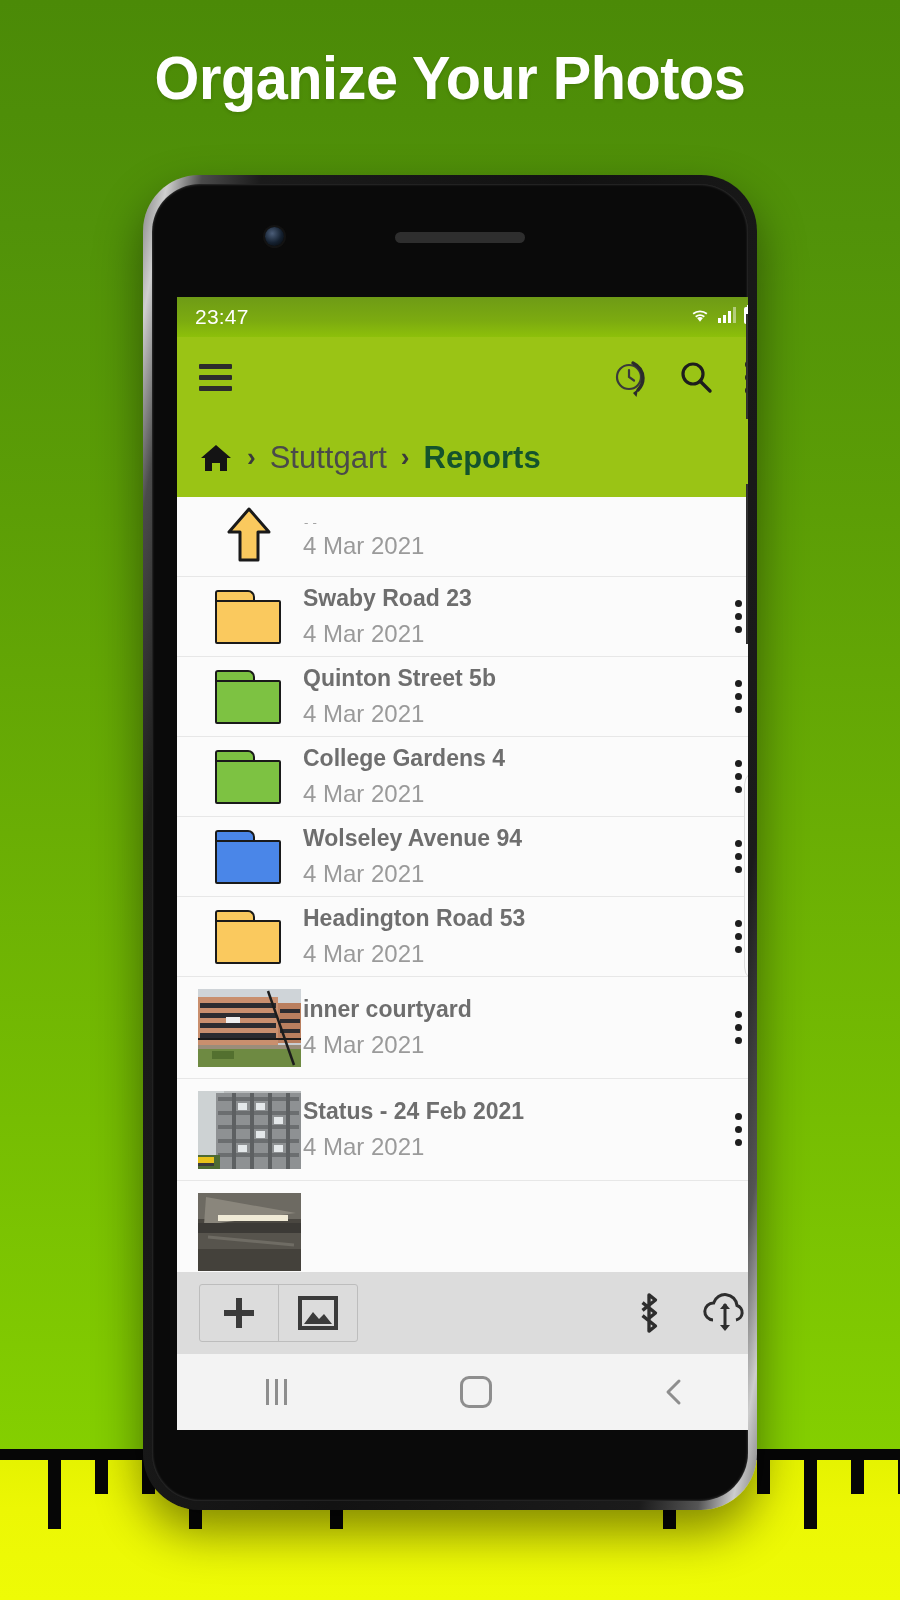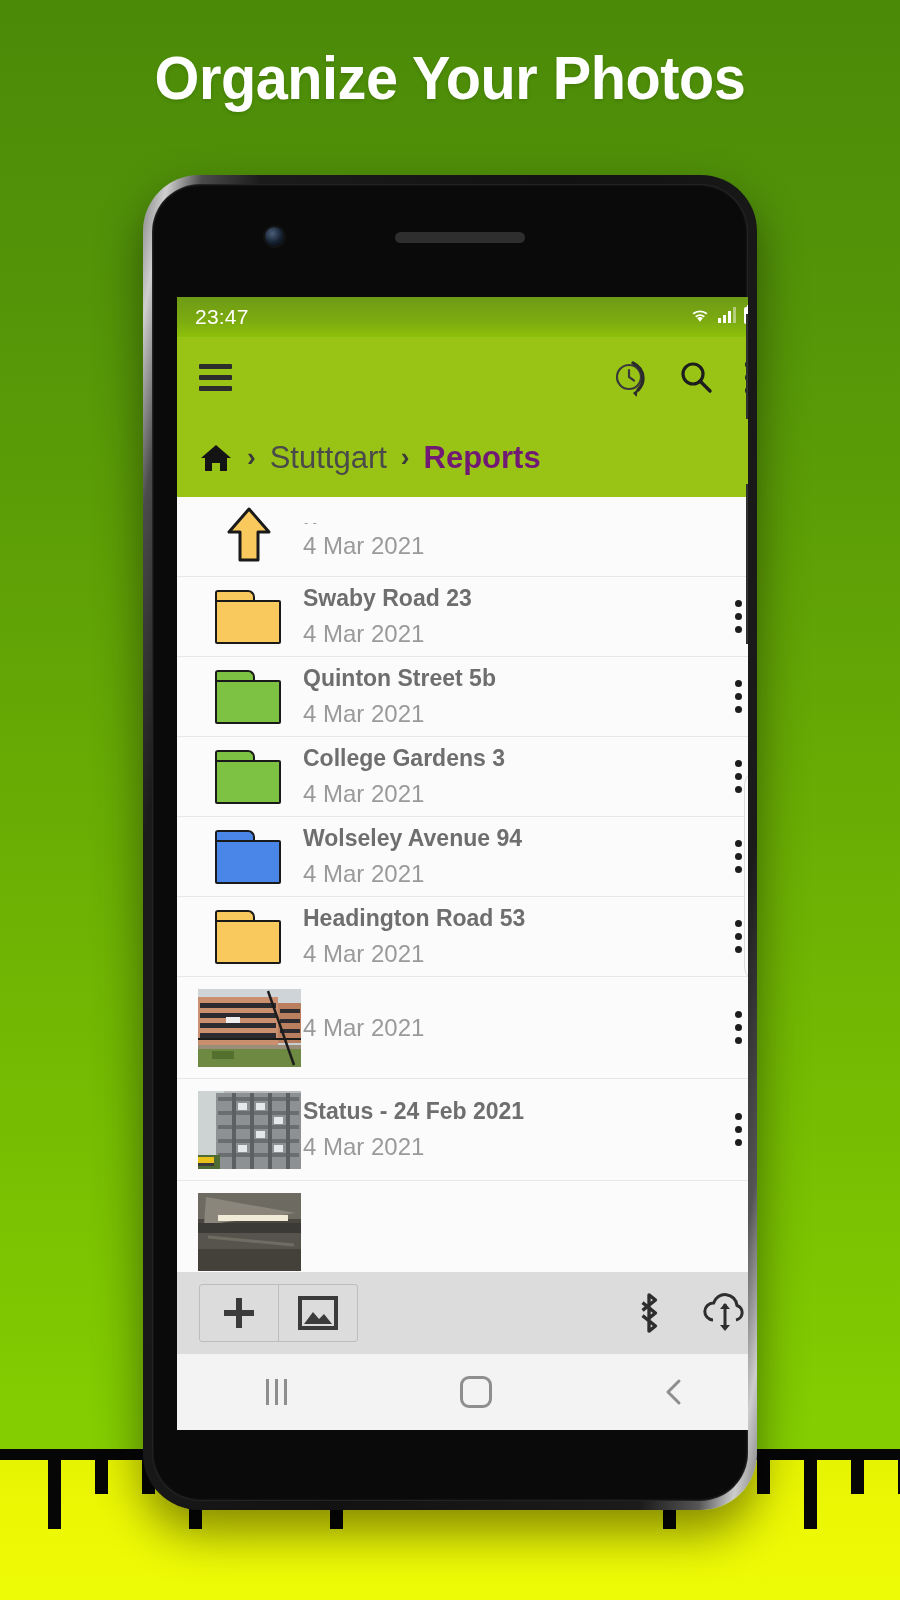--- a/index.html
+++ b/index.html
@@ -147,21 +147,21 @@
     background: #9ac415;
     display: flex; align-items: center;
     padding: 0 22px;
     gap: 14px;
   }
   .crumb {
     font-size: 31px;
     color: #4a4a4a;
     white-space: nowrap;
   }
-  .crumb.current { color: #701a75; font-weight: bold; }
+  .crumb.current { color: #14532d; font-weight: bold; }
   .crumb-sep { color: #3b3b3b; font-size: 26px; font-weight: bold; display: flex; align-items: center; }
 
   
   .list { flex: 1; overflow: hidden; background: #fafafa; position: relative; }
   .row {
     display: flex; align-items: center;
     height: 80px;
     border-bottom: 1px solid #e7e7e7;
     padding: 0 14px 0 18px;
     box-sizing: border-box;
@@ -399,21 +399,21 @@
               </div>
             </div>
             <div class="row">
               <div class="row-icon">
                 <div class="folder">
                   <div class="tab" style="background: rgb(125, 194, 66);"></div>
                   <div class="body" style="background: rgb(125, 194, 66);"></div>
                 </div>
               </div>
               <div class="row-text">
-                <div class="row-title">College Gardens 3</div>
+                <div class="row-title">College Gardens 4</div>
                 <div class="row-date">4 Mar 2021</div>
               </div>
               <div class="row-menu">
                 <i></i>
                 <i></i>
                 <i></i>
               </div>
             </div>
             <div class="row">
               <div class="row-icon">
@@ -467,20 +467,21 @@
       </g>
       <rect x="28" y="28" width="14" height="6" fill="#eee"></rect>
       <rect x="0" y="58" width="103" height="20" fill="#6e8a42"></rect>
       <rect x="0" y="56" width="103" height="4" fill="#9a8d7a"></rect>
       <path d="M14 62h22v8H14z" fill="#53702f"></path>
       <path d="M70 2l26 74" stroke="#1c1c1c" stroke-width="2.5" fill="none"></path>
       <path d="M0 50h103" stroke="#1c1c1c" stroke-width="2" fill="none"></path>
     </svg></div>
               </div>
               <div class="row-text">
+                <div class="row-title">inner courtyard</div>
                 <div class="row-date">4 Mar 2021</div>
               </div>
               <div class="row-menu">
                 <i></i>
                 <i></i>
                 <i></i>
               </div>
             </div>
             <div class="row tall">
               <div class="row-icon">

